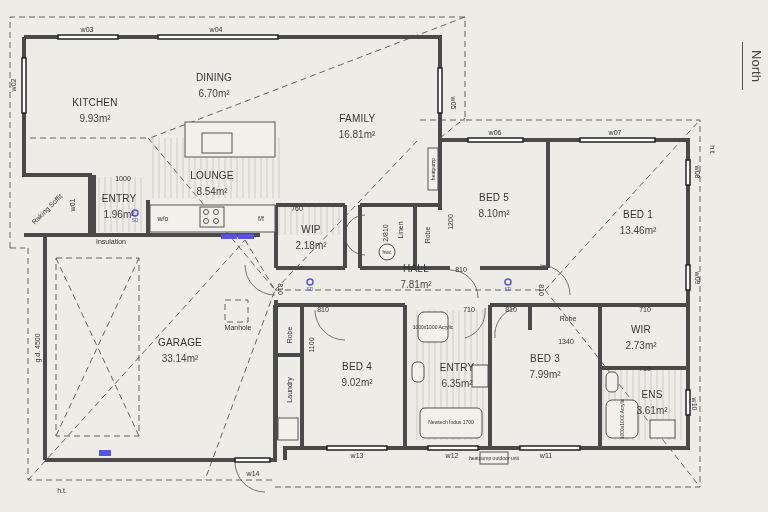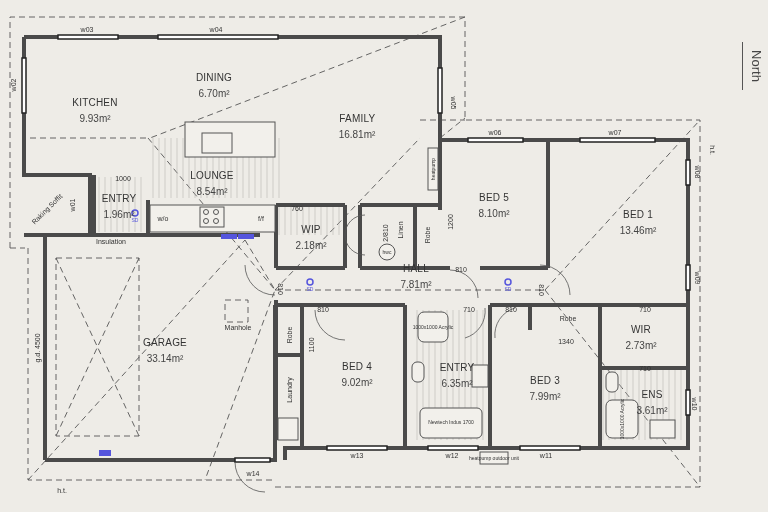--- a/index.html
+++ b/index.html
@@ -150,24 +150,24 @@
 
 <div class="lbl" style="left:95px;top:108px;"><span class="room-name">KITCHEN</span><span class="room-area">9.93m²</span></div>
 <div class="lbl" style="left:214px;top:83px;"><span class="room-name">DINING</span><span class="room-area">6.70m²</span></div>
 <div class="lbl" style="left:357px;top:124px;text-align:right;"><span class="room-name">FAMILY</span><span class="room-area">16.81m²</span></div>
 <div class="lbl" style="left:212px;top:181px;"><span class="room-name">LOUNGE</span><span class="room-area">8.54m²</span></div>
 <div class="lbl" style="left:119px;top:204px;"><span class="room-name">ENTRY</span><span class="room-area">1.96m²</span></div>
 <div class="lbl" style="left:311px;top:235px;"><span class="room-name">WIP</span><span class="room-area">2.18m²</span></div>
 <div class="lbl" style="left:494px;top:203px;"><span class="room-name">BED 5</span><span class="room-area">8.10m²</span></div>
 <div class="lbl" style="left:638px;top:220px;"><span class="room-name">BED 1</span><span class="room-area">13.46m²</span></div>
 <div class="lbl" style="left:416px;top:274px;"><span class="room-name">HALL</span><span class="room-area">7.81m²</span></div>
-<div class="lbl" style="left:165px;top:348px;"><span class="room-name">GARAGE</span><span class="room-area">33.14m²</span></div>
+<div class="lbl" style="left:180px;top:348px;"><span class="room-name">GARAGE</span><span class="room-area">33.14m²</span></div>
 <div class="lbl" style="left:357px;top:372px;"><span class="room-name">BED 4</span><span class="room-area">9.02m²</span></div>
 <div class="lbl" style="left:457px;top:373px;"><span class="room-name">ENTRY</span><span class="room-area">6.35m²</span></div>
-<div class="lbl" style="left:545px;top:386px;"><span class="room-name">BED 3</span><span class="room-area">7.99m²</span></div>
+<div class="lbl" style="left:545px;top:364px;"><span class="room-name">BED 3</span><span class="room-area">7.99m²</span></div>
 <div class="lbl" style="left:641px;top:335px;"><span class="room-name">WIR</span><span class="room-area">2.73m²</span></div>
 <div class="lbl" style="left:652px;top:400px;"><span class="room-name">ENS</span><span class="room-area">3.61m²</span></div>
 
 <span class="small rot" style="left:13px;top:85px;">w02</span>
 <span class="small" style="left:87px;top:29px;">w03</span>
 <span class="small" style="left:216px;top:29px;">w04</span>
 <span class="small rot90" style="left:453px;top:103px;">w05</span>
 <span class="small" style="left:495px;top:132px;">w06</span>
 <span class="small" style="left:615px;top:132px;">w07</span>
 <span class="small rot90" style="left:697px;top:172px;">w08</span>

